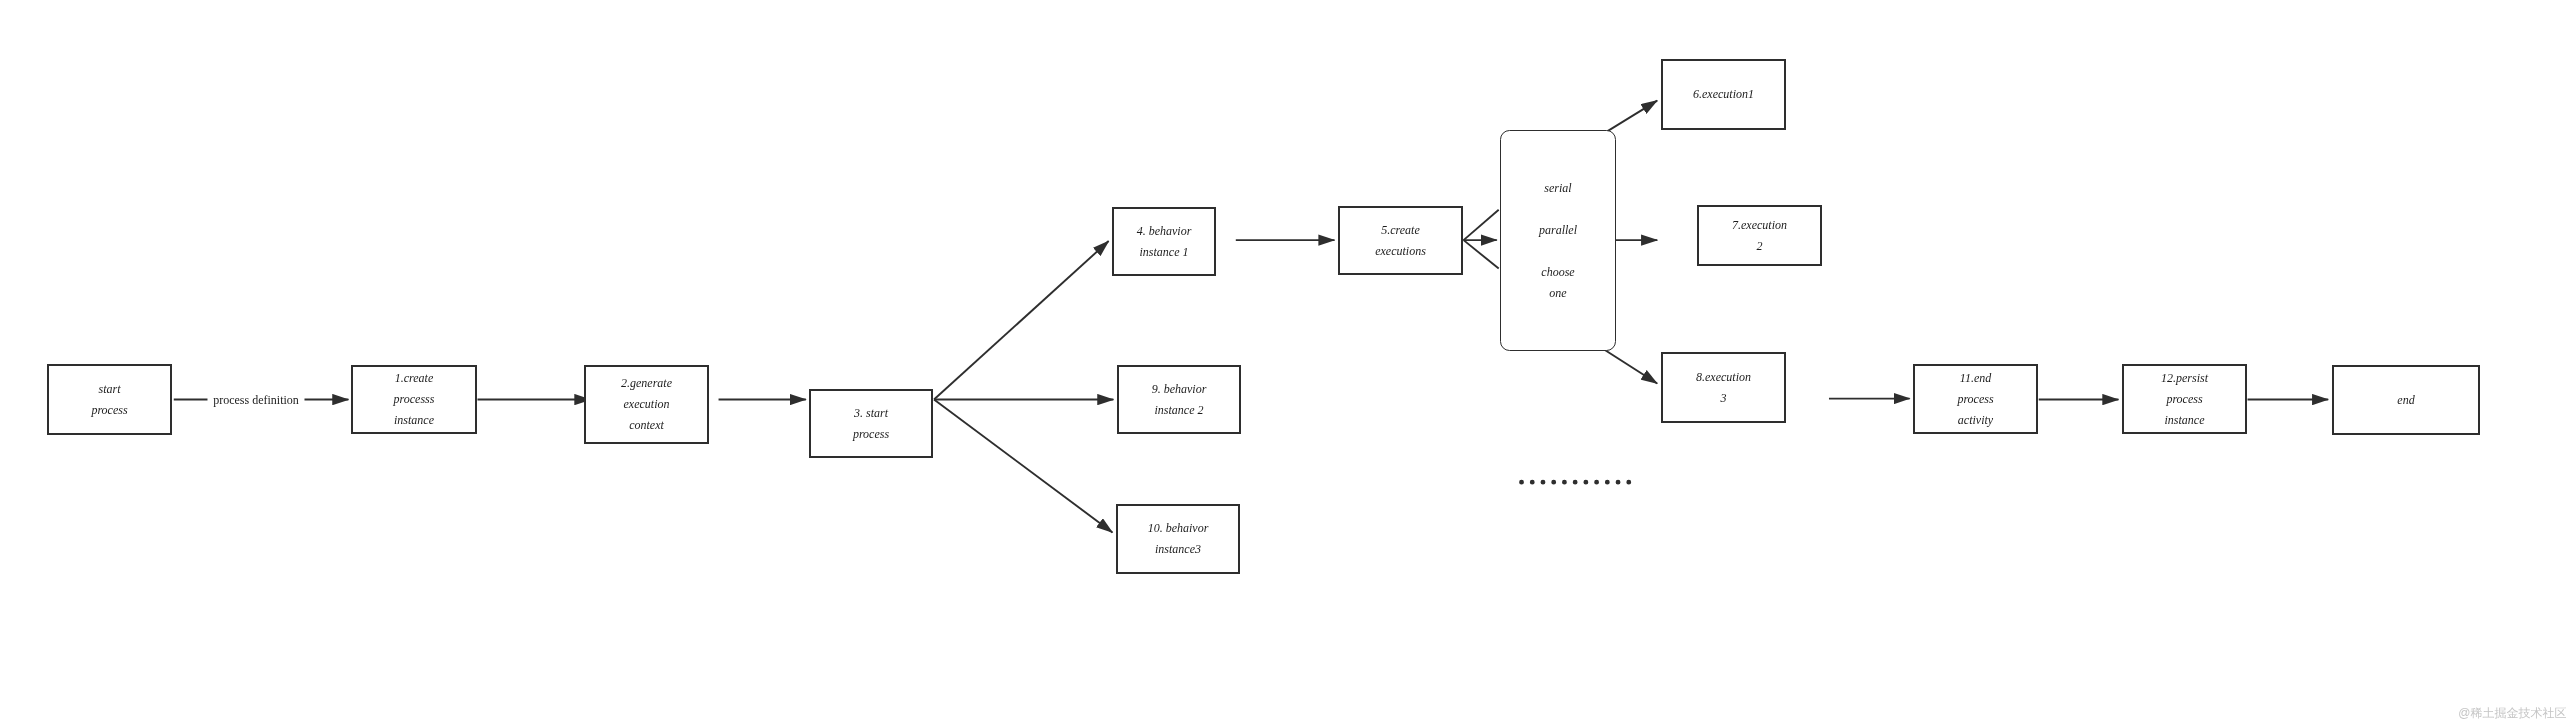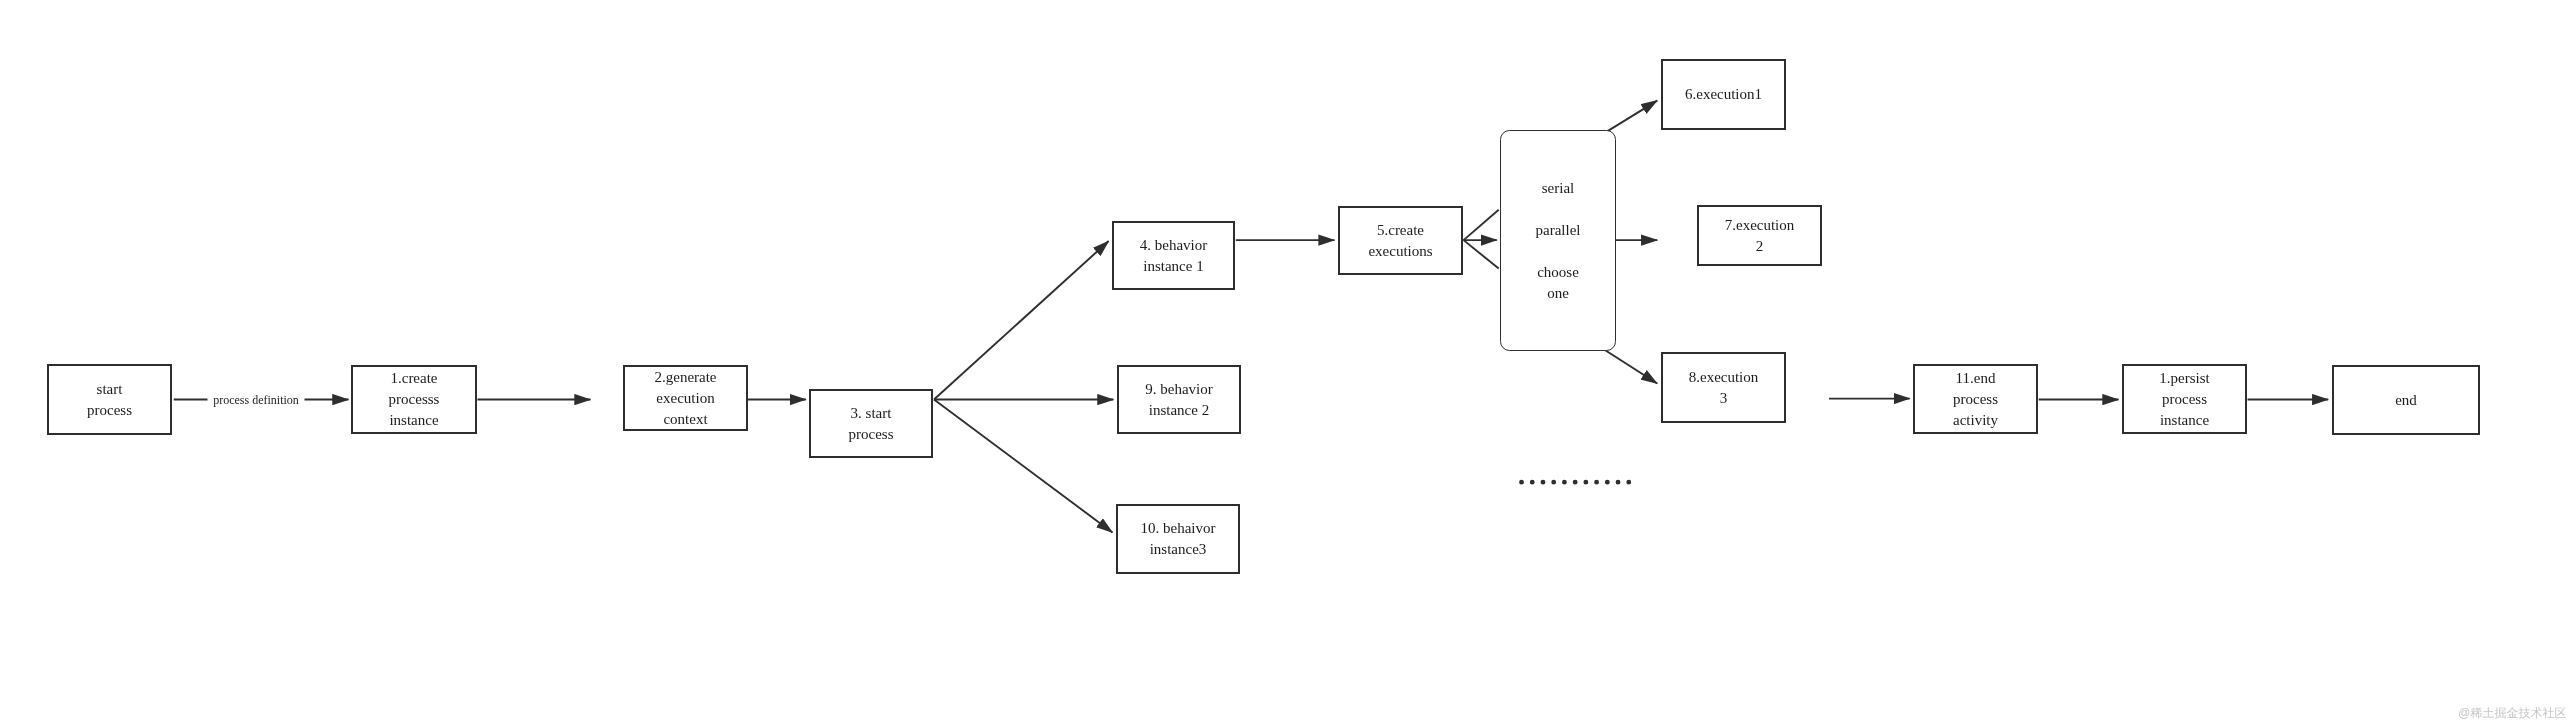--- a/index.html
+++ b/index.html
@@ -25,23 +25,24 @@
     border: 2.8px solid var(--stroke, #2e2e2e);
     background: var(--bg, #ffffff);
     display: flex;
     align-items: center;
     justify-content: center;
     text-align: center;
   }
   .node.rounded { border-width: 1.9px; border-radius: 9.5px; }
   .node-label {
     white-space: pre-line;
-    font-size: 15px;
+    font-size: 12px;
     line-height: 21px;
     color: var(--text, #1c1c1c);
+    font-style: italic;
   }
   .edge-label {
     position: absolute;
     transform: translate(-50%, -50%);
     background: var(--bg, #ffffff);
     padding: 0 5.7px;
     font-size: 12px;
     color: var(--text, #1c1c1c);
     white-space: nowrap;
   }
@@ -87,30 +88,30 @@
   <div id="node-layer">
       <div class="node" style="left: 47px; top: 364px; width: 125px; height: 71px;">
         <span class="node-label">start
 process</span>
       </div>
       <div class="node" style="left: 351px; top: 365px; width: 126px; height: 69px;">
         <span class="node-label">1.create
 processs
 instance</span>
       </div>
-      <div class="node" style="left: 623px; top: 365px; width: 125px; height: 66px;">
+      <div class="node" style="left: 584px; top: 365px; width: 125px; height: 79px;">
         <span class="node-label">2.generate
 execution
 context</span>
       </div>
       <div class="node" style="left: 809px; top: 365px; width: 124px; height: 69px; margin-top: 24px;">
         <span class="node-label">3. start
 process</span>
       </div>
-      <div class="node" style="left: 1112px; top: 221px; width: 123px; height: 69px;">
+      <div class="node" style="left: 1112px; top: 207px; width: 104px; height: 69px;">
         <span class="node-label">4. behavior
 instance 1</span>
       </div>
       <div class="node" style="left: 1338px; top: 206px; width: 125px; height: 69px;">
         <span class="node-label">5.create
 executions</span>
       </div>
       <div class="node rounded" style="left: 1500px; top: 130px; width: 116px; height: 221px;">
         <span class="node-label">serial
 
@@ -137,21 +138,21 @@
       <div class="node" style="left: 1116px; top: 504px; width: 124px; height: 70px; align-items: center;">
         <span class="node-label">10. behaivor
 instance3</span>
       </div>
       <div class="node" style="left: 1913px; top: 364px; width: 125px; height: 70px;">
         <span class="node-label">11.end
 process
 activity</span>
       </div>
       <div class="node" style="left: 2122px; top: 364px; width: 125px; height: 70px;">
-        <span class="node-label">1.persist
+        <span class="node-label">12.persist
 process
 instance</span>
       </div>
       <div class="node" style="left: 2332px; top: 365px; width: 148px; height: 70px;">
         <span class="node-label">end</span>
       </div>
     </div>
   <div class="edge-label" style="left: 256px; top: 400px;">process definition</div>
   <div class="watermark">@稀土掘金技术社区</div>
 </div>

